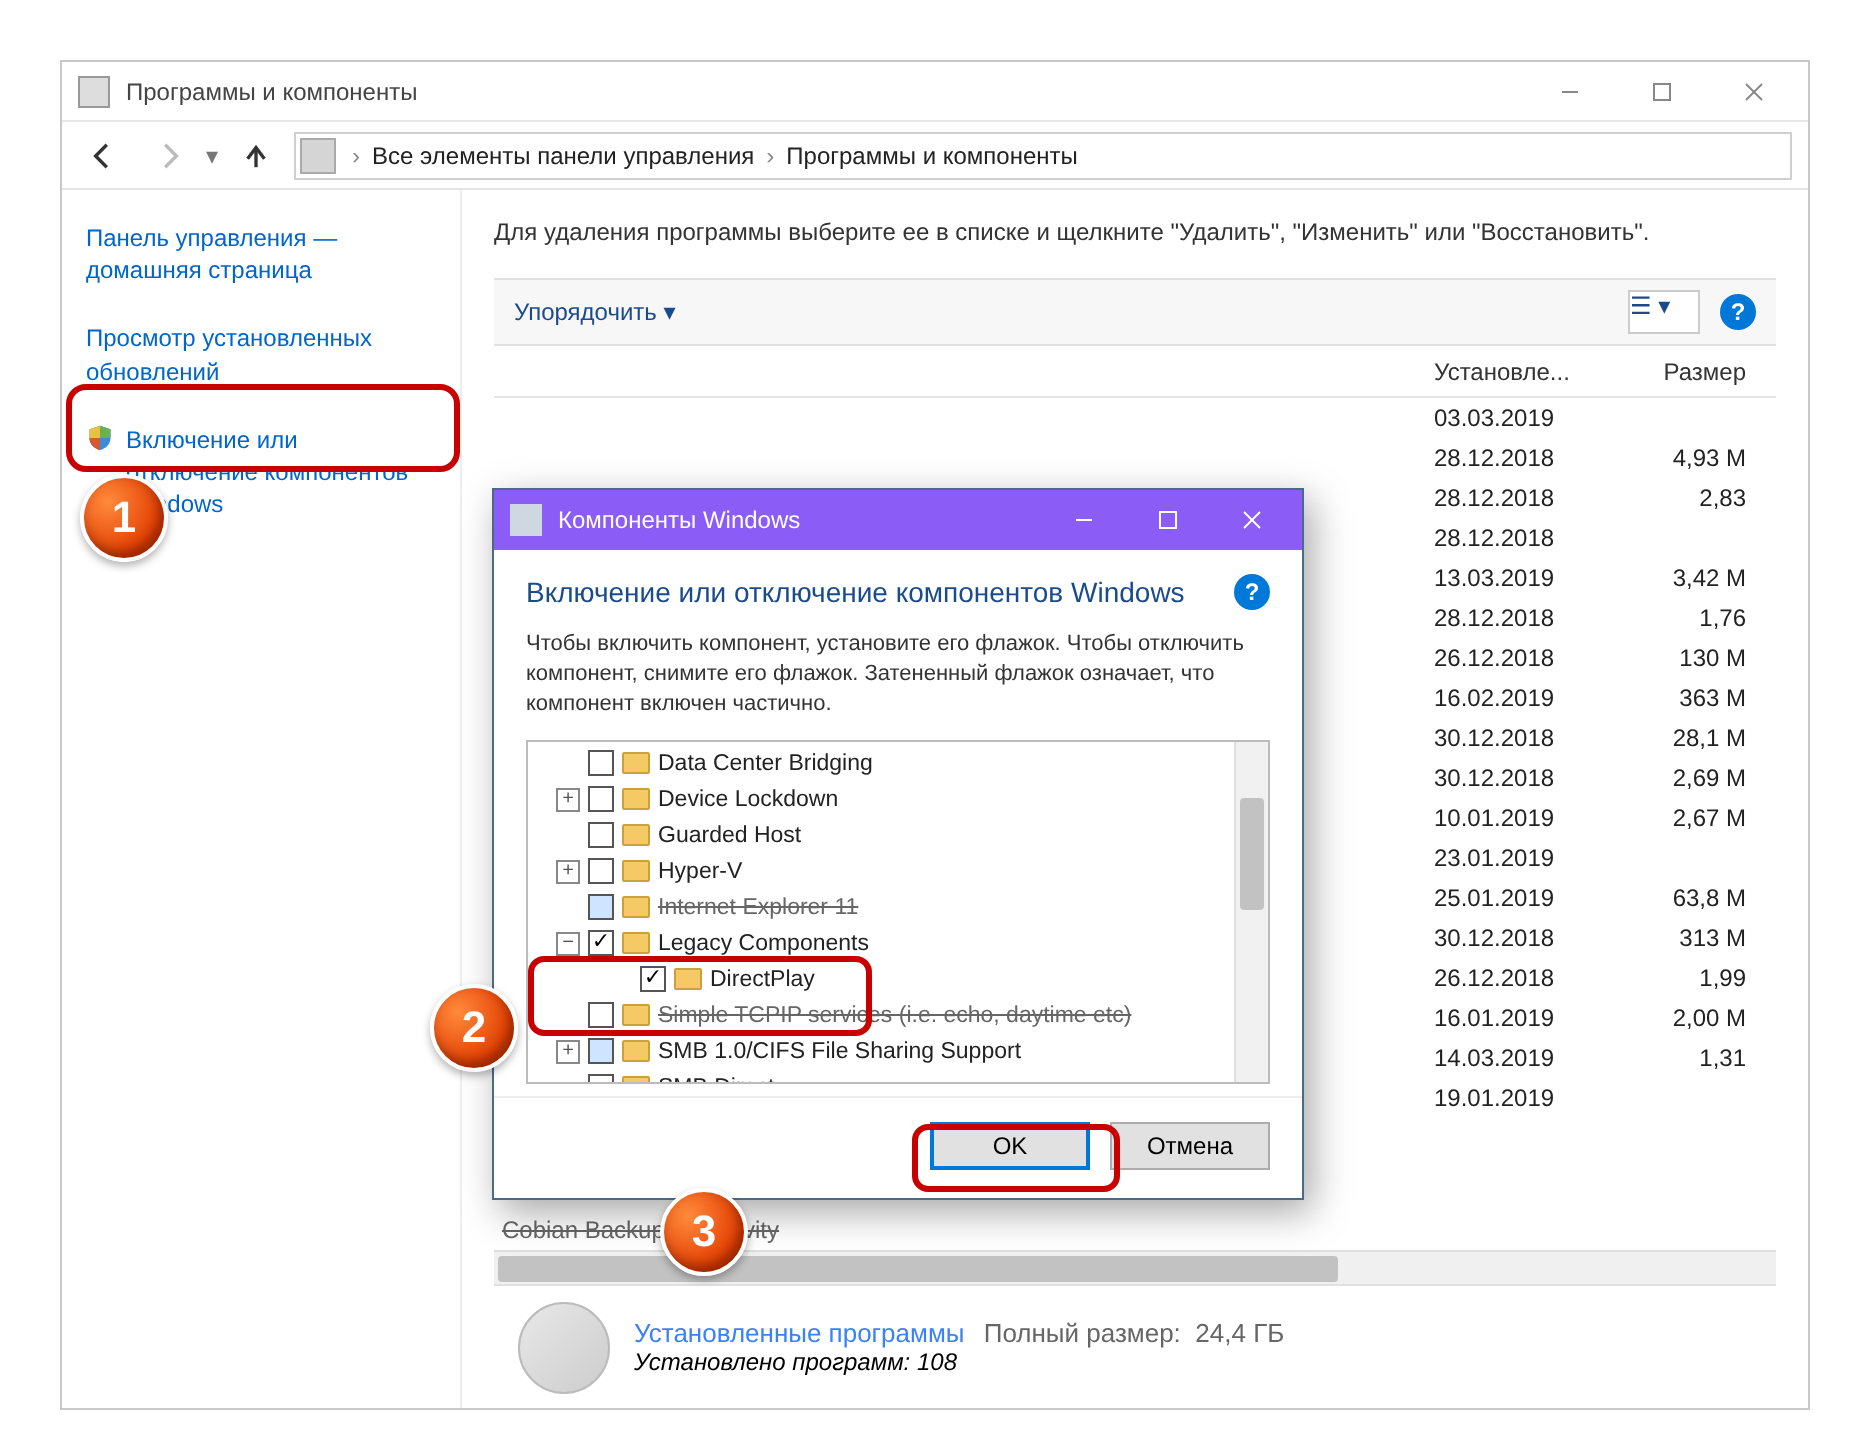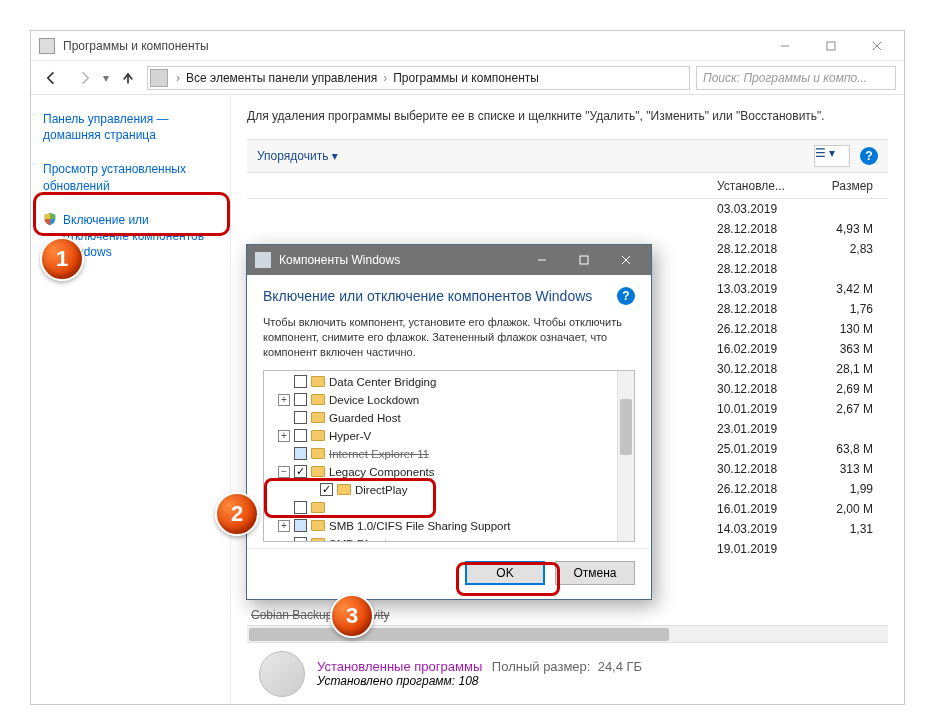--- a/index.html
+++ b/index.html
@@ -55,30 +55,30 @@
   .row .c-date { width: 90px; }
   .row .c-size { width: 70px; text-align: right; padding-right: 4px; }
   .row.cobian .c-name { text-decoration: line-through; color: #666; }
 
   .hscroll { height: 17px; background: #f0f0f0; border-top: 1px solid #dedede; display: flex; align-items: center; }
   .hscroll .thumb { width: 420px; height: 13px; background: #c2c2c2; margin-left: 2px; border-radius: 2px; }
 
   .footer { height: 62px; border-top: 1px solid #e1e1e1; display: flex; align-items: center; padding: 6px 12px; gap: 12px; }
   .diskic { width: 46px; height: 46px; background: linear-gradient(135deg,#e8e8e8,#ccc); border-radius: 50%; border: 1px solid #bbb; }
   .ftxt .ln1 { font-size: 13px; }
-  .ftxt .lbl { color: #a21caf; }
+  .ftxt .lbl { color: #3b82f6; }
   .ftxt .val { color: #666; margin-left: 6px; }
   .ftxt .ln2 { font-size: 12px; color: #000000; font-style: italic; }
 
   
   .dlg {
     position: absolute; left: 246px; top: 244px; width: 406px; height: 356px;
     border: 1px solid #4a6a8a; background: #fff; box-shadow: 4px 6px 18px rgba(0,0,0,.35); z-index: 5;
   }
-  .dlg .dbar { height: 30px; background: #737373; color: #fff; display: flex; align-items: center; padding: 0 4px 0 8px; }
+  .dlg .dbar { height: 30px; background: #8b5cf6; color: #fff; display: flex; align-items: center; padding: 0 4px 0 8px; }
   .dlg .dbar .dicon { width: 16px; height: 16px; background: #cfd8e0; margin-right: 8px; }
   .dlg .dbar .dtitle { flex: 1; font-size: 12px; }
   .dlg .dbar .winctrls .winbtn { width: 42px; height: 28px; color: #fff; }
   .dlg .dbody { padding: 12px 16px 6px 16px; position: relative; }
   .dlg .dh1 { color: #1a4b8c; font-size: 14px; line-height: 1.3; margin-bottom: 10px; }
   .dlg .dhelp { position: absolute; right: 16px; top: 12px; }
   .dlg .dp { font-size: 11px; color: #333; line-height: 1.35; margin-bottom: 10px; }
   .tree { border: 1px solid #bcbcbc; height: 172px; overflow: hidden; position: relative; background: #fff; }
   .tree-inner { padding: 2px 0; }
   .titem { display: flex; align-items: center; height: 18px; font-size: 11.5px; color: #222; white-space: nowrap; }
@@ -151,21 +151,20 @@
           <line x1="5" y1="2" x2="5" y2="9" stroke="#333" stroke-width="1.2"></line>
         </svg>
       </div>
     <div class="crumb-box">
       <div class="crumb-ic"></div>
       <span class="crumb-gt">›</span>
       <span class="crumb-seg">Все элементы панели управления</span>
       <span class="crumb-gt">›</span>
       <span class="crumb-seg">Программы и компоненты</span>
     </div>
-    <div class="searchbox">Поиск: Программы и компо...</div>
   </div>
 
   <div class="body">
     <div class="sidebar">
       <div class="sidelink">Панель управления — домашняя страница</div>
       <div class="sidelink">Просмотр установленных обновлений</div>
       <div class="sidelink highlight">
         <svg class="shield" viewBox="0 0 16 16">
             <path d="M8 1 L14 3 V8 C14 12 11 14 8 15 C5 14 2 12 2 8 V3 Z" fill="#3a8bd8"></path>
             <path d="M8 1 L14 3 V8 H8 Z" fill="#6ab150"></path>
@@ -397,20 +396,21 @@
           <div class="titem indent2">
             <span class="expander none"></span>
             <span class="cb checked"></span>
             <span class="folder"></span>
             <span class="lbl">DirectPlay</span>
           </div>
           <div class="titem indent1 strike">
             <span class="expander none"></span>
             <span class="cb"></span>
             <span class="folder"></span>
+            <span class="lbl">Simple TCPIP services (i.e. echo, daytime etc)</span>
           </div>
           <div class="titem indent1">
             <span class="expander">+</span>
             <span class="cb mixed"></span>
             <span class="folder"></span>
             <span class="lbl">SMB 1.0/CIFS File Sharing Support</span>
           </div>
           <div class="titem indent1">
             <span class="expander none"></span>
             <span class="cb"></span>

